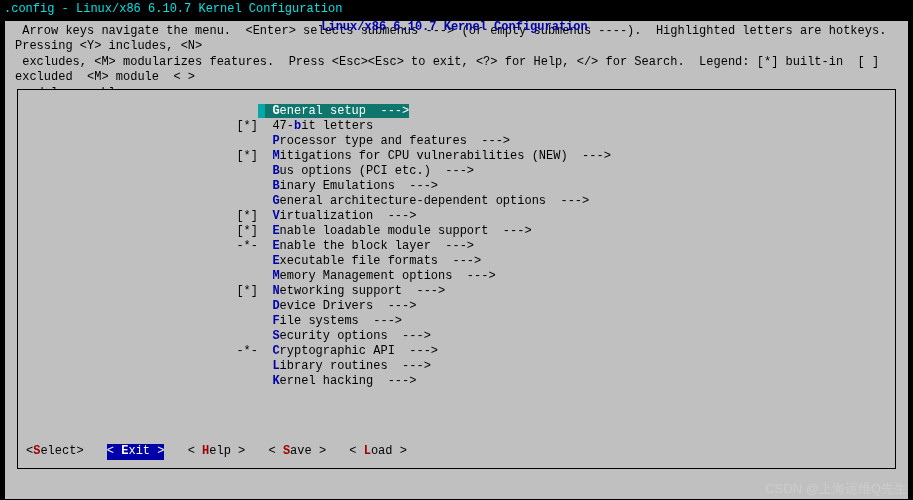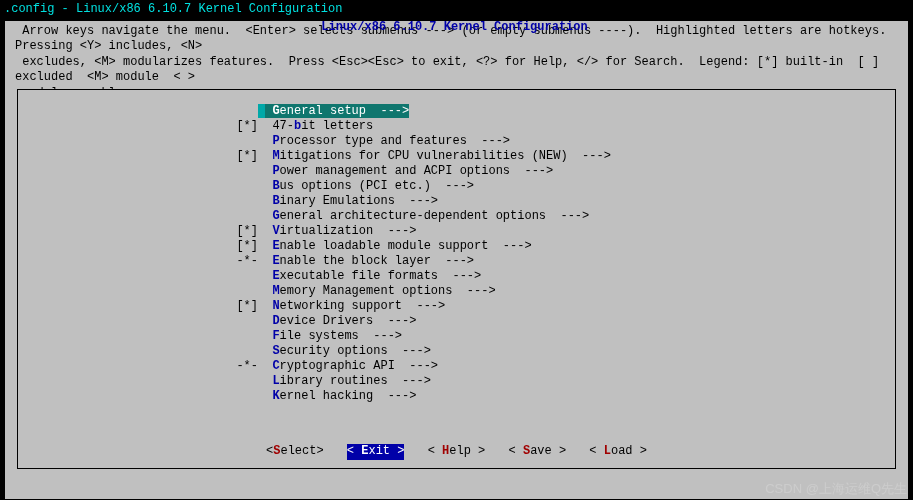--- a/index.html
+++ b/index.html
@@ -80,21 +80,21 @@
     font-weight: bold;
   }
   .menu-row.selected .hotkey {
     color: #fff;
   }
   .bottom-buttons {
     position: absolute;
     bottom: 8px;
     left: 0;
     right: 0;
-    text-align: center;
+    text-align: left;
     color: #000;
   }
   .btn {
     display: inline-block;
     margin: 0 8px;
   }
   .btn.active {
     background: #0000a8;
     color: #fff;
   }
@@ -125,21 +125,20 @@
   <div class="help-text"> Arrow keys navigate the menu.  &lt;Enter&gt; selects submenus ---&gt; (or empty submenus ----).  Highlighted letters are hotkeys.  Pressing &lt;Y&gt; includes, &lt;N&gt;
  excludes, &lt;M&gt; modularizes features.  Press &lt;Esc&gt;&lt;Esc&gt; to exit, &lt;?&gt; for Help, &lt;/&gt; for Search.  Legend: [*] built-in  [ ] excluded  &lt;M&gt; module  &lt; &gt;
  module capable</div>
 
   <div class="inner-frame">
     <div class="menu-area" id="menu-area">
         <div class="menu-row selected"><span class="prefix">   </span><span class="cursor-slot"> </span><span class="label-area"><span> </span><span class="hotkey">G</span><span>eneral setup  ---&gt;</span></span></div>
         <div class="menu-row"><span class="prefix">[*]</span><span class="cursor-slot"> </span><span class="label-area"><span> 47-</span><span class="hotkey">b</span><span>it letters</span></span></div>
         <div class="menu-row"><span class="prefix">   </span><span class="cursor-slot"> </span><span class="label-area"><span> </span><span class="hotkey">P</span><span>rocessor type and features  ---&gt;</span></span></div>
         <div class="menu-row"><span class="prefix">[*]</span><span class="cursor-slot"> </span><span class="label-area"><span> </span><span class="hotkey">M</span><span>itigations for CPU vulnerabilities (NEW)  ---&gt;</span></span></div>
-        <div class="menu-row"><span class="prefix">   </span><span class="cursor-slot"> </span><span class="label-area"><span> </span><span class="hotkey">P</span><span>ower management and ACPI options  ---&gt;</span></span></div>
         <div class="menu-row"><span class="prefix">   </span><span class="cursor-slot"> </span><span class="label-area"><span> </span><span class="hotkey">B</span><span>us options (PCI etc.)  ---&gt;</span></span></div>
         <div class="menu-row"><span class="prefix">   </span><span class="cursor-slot"> </span><span class="label-area"><span> </span><span class="hotkey">B</span><span>inary Emulations  ---&gt;</span></span></div>
         <div class="menu-row"><span class="prefix">   </span><span class="cursor-slot"> </span><span class="label-area"><span> </span><span class="hotkey">G</span><span>eneral architecture-dependent options  ---&gt;</span></span></div>
         <div class="menu-row"><span class="prefix">[*]</span><span class="cursor-slot"> </span><span class="label-area"><span> </span><span class="hotkey">V</span><span>irtualization  ---&gt;</span></span></div>
         <div class="menu-row"><span class="prefix">[*]</span><span class="cursor-slot"> </span><span class="label-area"><span> </span><span class="hotkey">E</span><span>nable loadable module support  ---&gt;</span></span></div>
         <div class="menu-row"><span class="prefix">-*-</span><span class="cursor-slot"> </span><span class="label-area"><span> </span><span class="hotkey">E</span><span>nable the block layer  ---&gt;</span></span></div>
         <div class="menu-row"><span class="prefix">   </span><span class="cursor-slot"> </span><span class="label-area"><span> </span><span class="hotkey">E</span><span>xecutable file formats  ---&gt;</span></span></div>
         <div class="menu-row"><span class="prefix">   </span><span class="cursor-slot"> </span><span class="label-area"><span> </span><span class="hotkey">M</span><span>emory Management options  ---&gt;</span></span></div>
         <div class="menu-row"><span class="prefix">[*]</span><span class="cursor-slot"> </span><span class="label-area"><span> </span><span class="hotkey">N</span><span>etworking support  ---&gt;</span></span></div>
         <div class="menu-row"><span class="prefix">   </span><span class="cursor-slot"> </span><span class="label-area"><span> </span><span class="hotkey">D</span><span>evice Drivers  ---&gt;</span></span></div>

